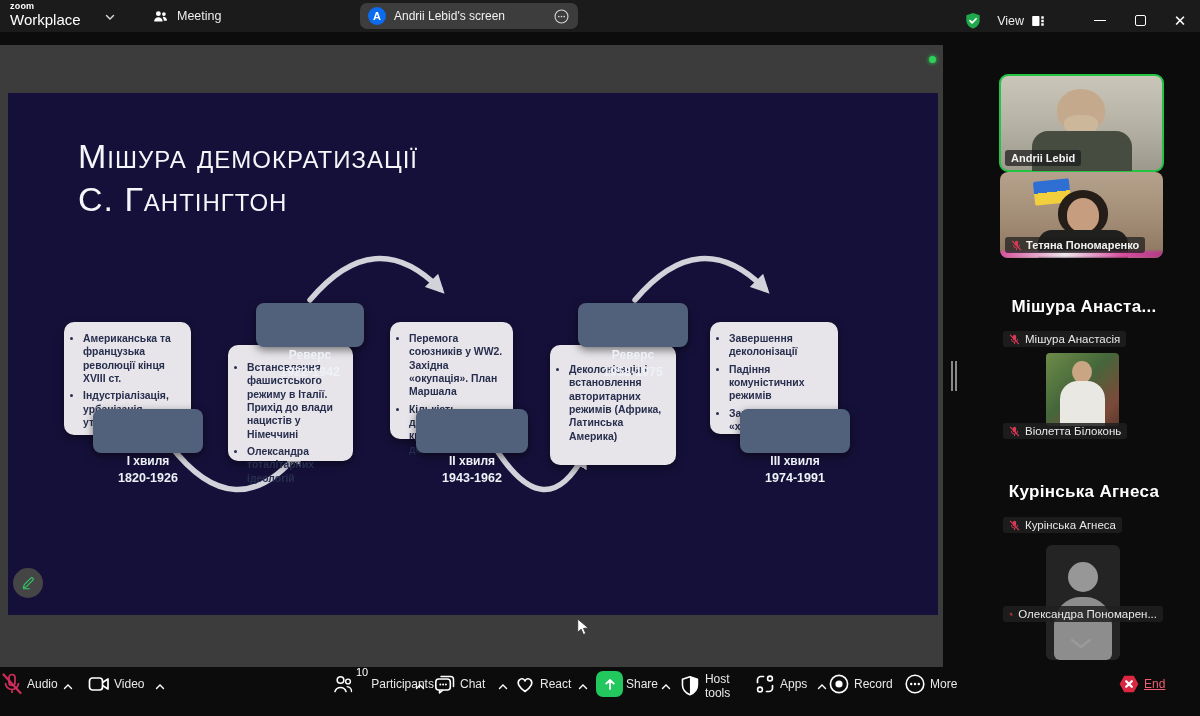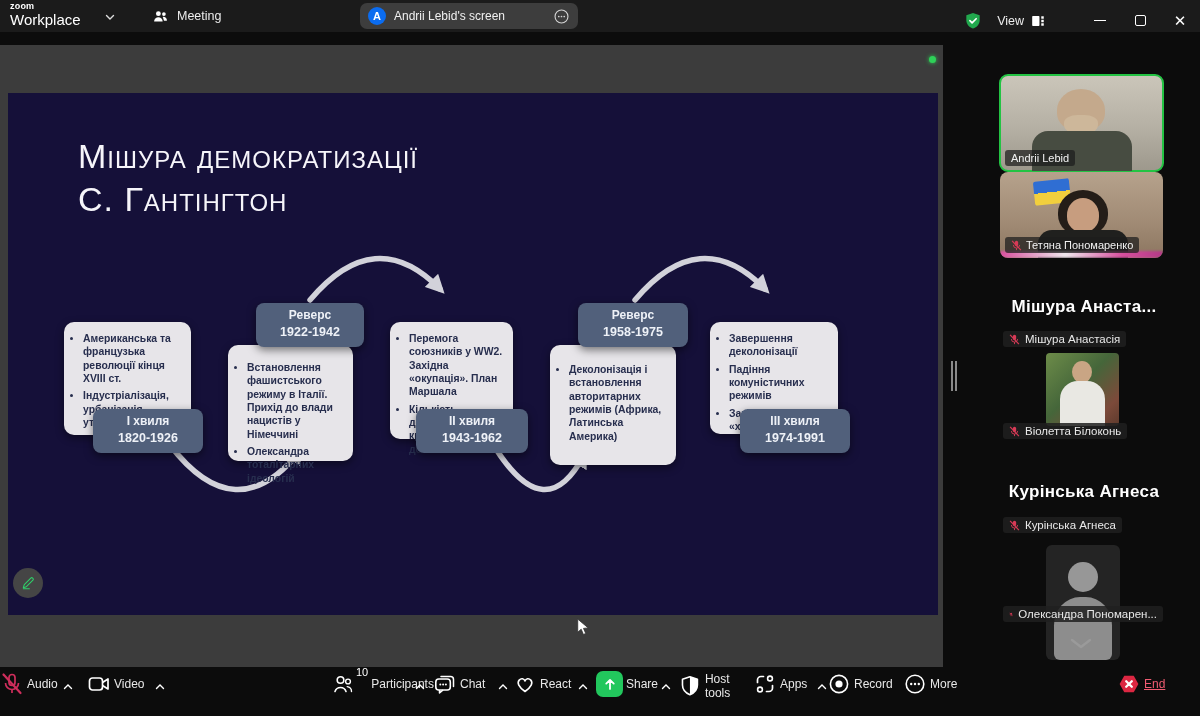--- a/index.html
+++ b/index.html
@@ -28,34 +28,34 @@
   .slide { position:absolute; left:8px; top:48px; width:930px; height:522px; background:#151039; overflow:hidden; }
   .slide-title { position:absolute; left:70px; top:42px; color:#f6f5fa; font-size:34px; line-height:1.25; font-variant:small-caps; letter-spacing:1px; font-weight:400; }
 
   .tl-svg { position:absolute; left:0; top:0; z-index:1; pointer-events:none; }
   .tl-card { position:absolute; z-index:2; background:#e7e5e9; border-radius:10px; color:#272e4e;
              box-shadow:0 3px 8px rgba(0,0,0,.45); padding:10px 6px 6px 2px; }
   .tl-card ul { list-style:disc; padding-left:17px; }
   .tl-card li { font-size:10.4px; font-weight:600; line-height:1.28; margin-bottom:4px; }
   .tl-label { position:absolute; z-index:3; background:#51607b; border-radius:8px; color:#eef1f7;
               text-align:center; box-shadow:0 3px 8px rgba(0,0,0,.5); padding-top:5px; }
-  .tl-label .nm { font-size:12px; font-weight:700; }
+  .tl-label .nm { font-size:12px; font-weight:700;margin-top:40px; }
   .tl-label .yr { font-size:12.5px; font-weight:700; margin-top:3px; }
 
   .annotate-btn { position:absolute; left:13px; top:523px; width:30px; height:30px; border-radius:50%;
                   background:#454545; display:flex; align-items:center; justify-content:center; z-index:5; }
   .cursor { position:absolute; left:576px; top:573px; z-index:6; }
 
   
   .resize-handle { position:absolute; left:951px; top:361px; width:8px; height:30px; display:flex; gap:2px; }
   .resize-handle i { width:2px; height:30px; background:#8a8a8a; }
 
   
   .sidebar { position:absolute; left:968px; top:32px; width:232px; height:636px; background:#0c0c0c; }
-  .vtile { position:absolute; left:32px; width:163px; border-radius:8px; overflow:hidden; }
+  .vtile { position:absolute; left:32px; width:163px; border-radius:8px; overflow:hidden;font-weight:bold; }
   .vtile.speaker { outline:2px solid #23c343; outline-offset:-1px; }
   .name-pill { position:absolute; left:5px; bottom:5px; max-width:152px; display:flex; align-items:center; gap:4px;
                background:rgba(28,28,28,.72); border-radius:3px; padding:2px 6px; color:#f2f2f2; font-size:11px;
                white-space:nowrap; overflow:hidden; }
   .name-row { position:absolute; display:flex; align-items:center; gap:5px; background:rgba(32,32,32,.85);
               border-radius:3px; padding:2px 6px; color:#e9e9e9; font-size:11.5px; white-space:nowrap; max-width:160px; overflow:hidden; }
   .big-name { position:absolute; left:8px; width:216px; text-align:center; color:#fff; font-size:17px;
               font-weight:700; letter-spacing:.3px; white-space:nowrap; overflow:hidden; }
   .photo-sq { position:absolute; border-radius:4px; overflow:hidden; }
   .sil-head { position:absolute; border-radius:50%; }

